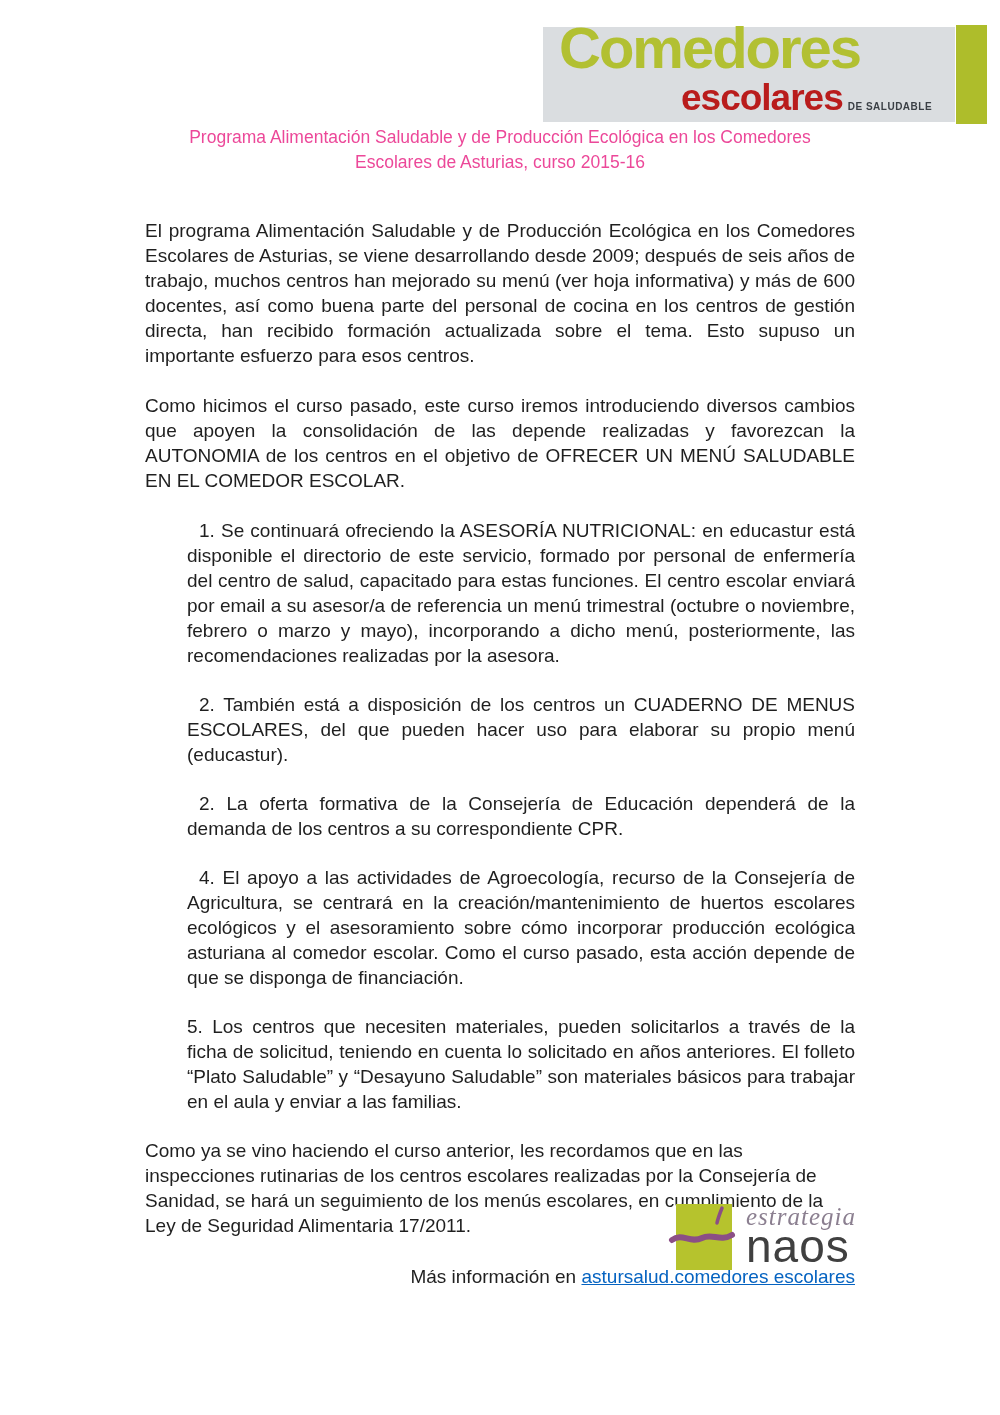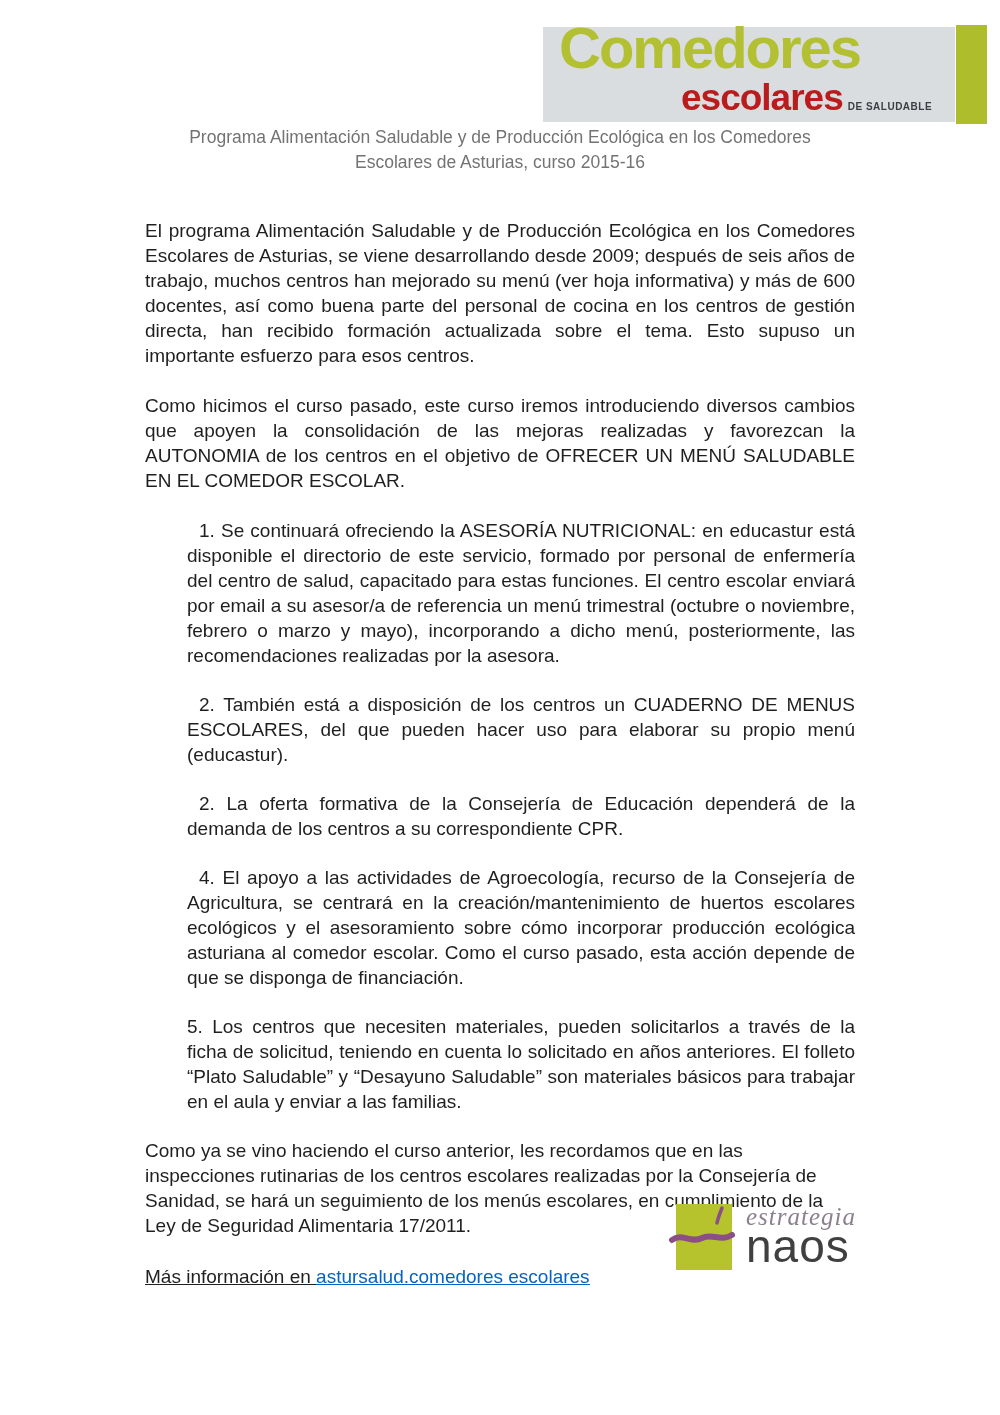--- a/index.html
+++ b/index.html
@@ -38,41 +38,41 @@
     background: #aebd2b;
   }
 
   
   .title {
     margin: 0;
     padding: 125px 145px 0 145px;
     font-size: 17.5px; font-weight: 400;
     line-height: 25px;
     text-align: center;
-    color: #737373;
+    color: #ec4899;
   }
   .title span { display: block; }
 
   
   .content {
     margin: 43px 145px 0 145px;
     width: 710px;
     font-size: 19px;
     line-height: 25px;
   }
   .para { text-align: justify; margin: 0 0 25px 0; }
   .para.last-left { text-align: left; }
   .list-item {
     margin: 0 0 24px 42px;
     text-indent: 12px;
     text-align: justify;
   }
   .list-item.no-indent { text-indent: 0; }
 
-  .more-info { margin-top: 26px; text-align: left; text-decoration: underline; }
+  .more-info { margin-top: 26px; text-align: right; }
   .doc-link { text-decoration: underline; cursor: pointer; }
 
   
   .naos {
     position: absolute; left: 676px; top: 1204px;
     display: flex; align-items: flex-start;
   }
   .naos-square {
     width: 56px; height: 66px; background: #b6c32d;
     position: relative; flex: 0 0 auto;
@@ -109,21 +109,21 @@
     <div class="logo-bar"></div>
   </div>
 
   <h1 class="title">
     <span>Programa Alimentación Saludable y de Producción Ecológica en los Comedores</span>
     <span>Escolares de Asturias, curso 2015-16</span>
   </h1>
 
   <div class="content">
     <p class="para">El programa Alimentación Saludable y de Producción Ecológica en los Comedores Escolares de Asturias, se viene desarrollando desde 2009; después de seis años de trabajo, muchos centros han mejorado su menú (ver hoja informativa) y más de 600 docentes, así como buena parte del personal de cocina en los centros de gestión directa, han recibido formación actualizada sobre el tema. Esto supuso un importante esfuerzo para esos centros.</p>
-    <p class="para">Como hicimos el curso pasado, este curso iremos introduciendo diversos cambios que apoyen la consolidación de las mejoras realizadas y favorezcan la AUTONOMIA de los centros en el objetivo de OFRECER UN MENÚ SALUDABLE EN EL COMEDOR ESCOLAR.</p>
+    <p class="para">Como hicimos el curso pasado, este curso iremos introduciendo diversos cambios que apoyen la consolidación de las depende realizadas y favorezcan la AUTONOMIA de los centros en el objetivo de OFRECER UN MENÚ SALUDABLE EN EL COMEDOR ESCOLAR.</p>
 
     <div class="numbered-list">
       <p class="list-item">1. Se continuará ofreciendo la ASESORÍA NUTRICIONAL: en educastur está disponible el directorio de este servicio, formado por personal de enfermería del centro de salud, capacitado para estas funciones. El centro escolar enviará por email a su asesor/a de referencia un menú trimestral (octubre o noviembre, febrero o marzo y mayo), incorporando a dicho menú, posteriormente, las recomendaciones realizadas por la asesora.</p>
       <p class="list-item">2. También está a disposición de los centros un CUADERNO DE MENUS ESCOLARES, del que pueden hacer uso para elaborar su propio menú (educastur).</p>
       <p class="list-item">2. La oferta formativa de la Consejería de Educación dependerá de la demanda de los centros a su correspondiente CPR.</p>
       <p class="list-item">4. El apoyo a las actividades de Agroecología, recurso de la Consejería de Agricultura, se centrará en la creación/mantenimiento de huertos escolares ecológicos y el asesoramiento sobre cómo incorporar producción ecológica asturiana al comedor escolar. Como el curso pasado, esta acción depende de que se disponga de financiación.</p>
       <p class="list-item no-indent">5. Los centros que necesiten materiales, pueden solicitarlos a través de la ficha de solicitud, teniendo en cuenta lo solicitado en años anteriores. El folleto “Plato Saludable” y “Desayuno Saludable” son materiales básicos para trabajar en el aula y enviar a las familias.</p>
     </div>
 
     <p class="para last-left">Como ya se vino haciendo el curso anterior, les recordamos que en las inspecciones rutinarias de los centros escolares realizadas por la Consejería de Sanidad, se hará un seguimiento de los menús escolares, en cumplimiento de la Ley de Seguridad Alimentaria 17/2011.</p>

